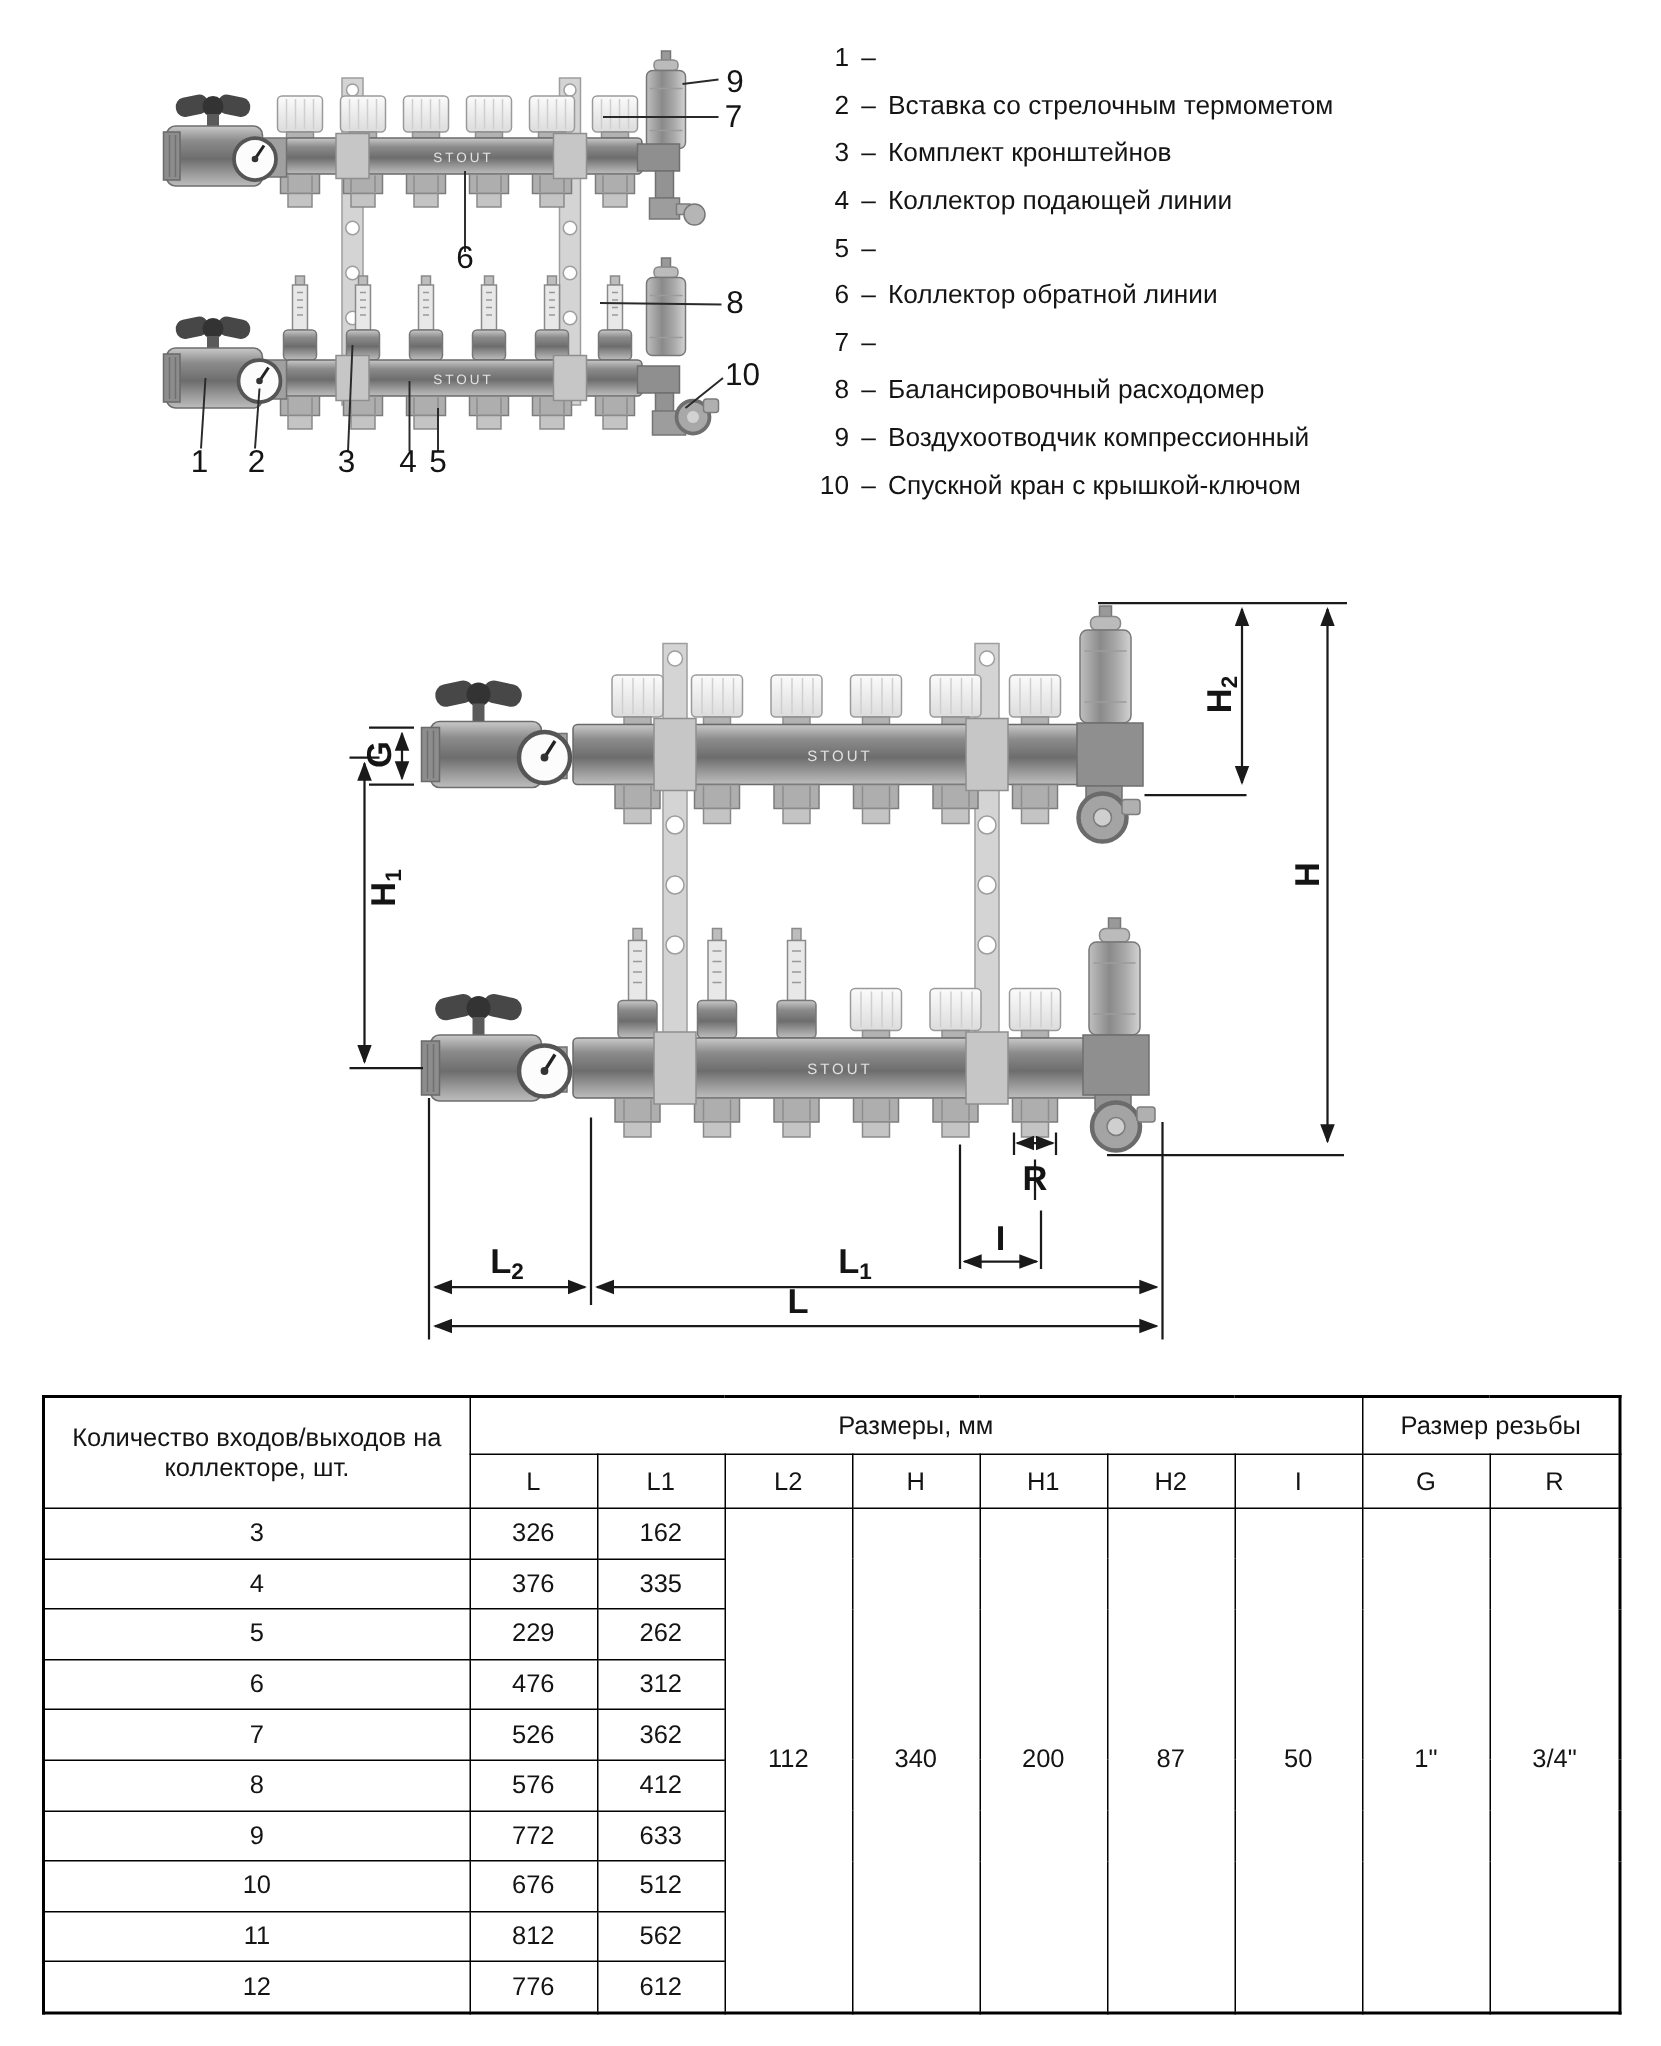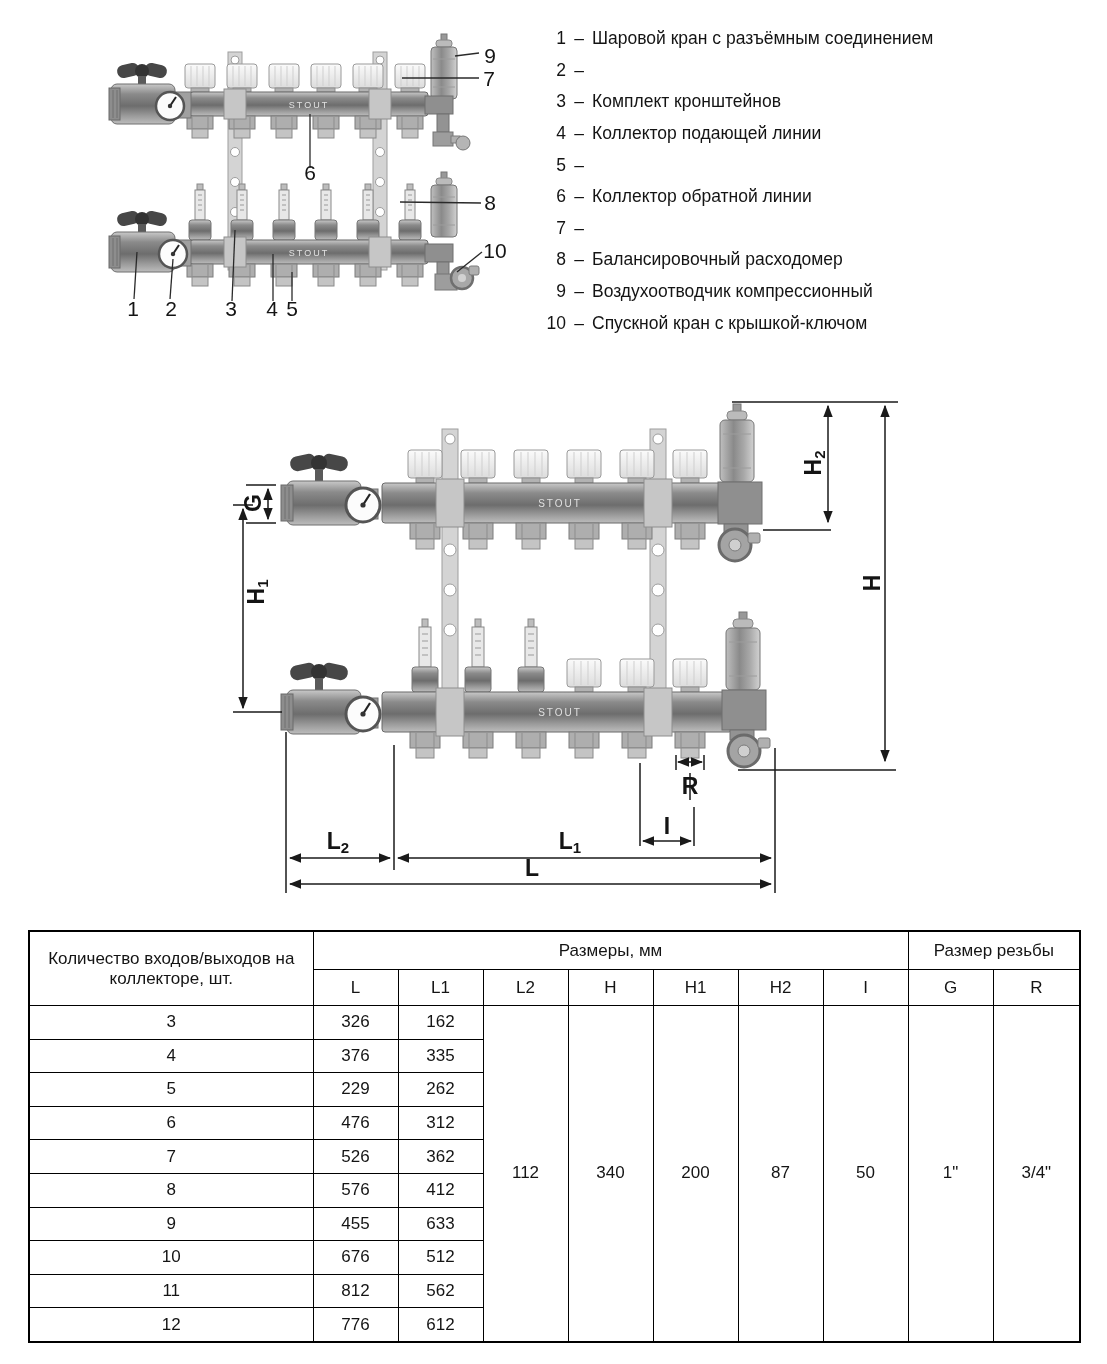--- a/index.html
+++ b/index.html
@@ -203,25 +203,25 @@
   <div class="co" style="left:310px;top:172px">6</div>
   <div class="co" style="left:489px;top:78px">7</div>
   <div class="co" style="left:490px;top:202px">8</div>
   <div class="co" style="left:490px;top:55px">9</div>
   <div class="co" style="left:495px;top:250px">10</div>
 
   <div class="legend">
     <div class="lg-row">
         <span class="lg-num">1</span>
         <span class="lg-dash">–</span>
-        <span class="lg-text">Шаровой кран с разъёмным соединением</span>
       </div>
     <div class="lg-row">
         <span class="lg-num">2</span>
         <span class="lg-dash">–</span>
+        <span class="lg-text">Вставка со стрелочным термометом</span>
       </div>
     <div class="lg-row">
         <span class="lg-num">3</span>
         <span class="lg-dash">–</span>
         <span class="lg-text">Комплект кронштейнов</span>
       </div>
     <div class="lg-row">
         <span class="lg-num">4</span>
         <span class="lg-dash">–</span>
         <span class="lg-text">Коллектор подающей линии</span>
@@ -496,21 +496,21 @@
             <td>526</td>
             <td>362</td>
           </tr>
         <tr>
             <td>8</td>
             <td>576</td>
             <td>412</td>
           </tr>
         <tr>
             <td>9</td>
-            <td>455</td>
+            <td>772</td>
             <td>633</td>
           </tr>
         <tr>
             <td>10</td>
             <td>676</td>
             <td>512</td>
           </tr>
         <tr>
             <td>11</td>
             <td>812</td>

